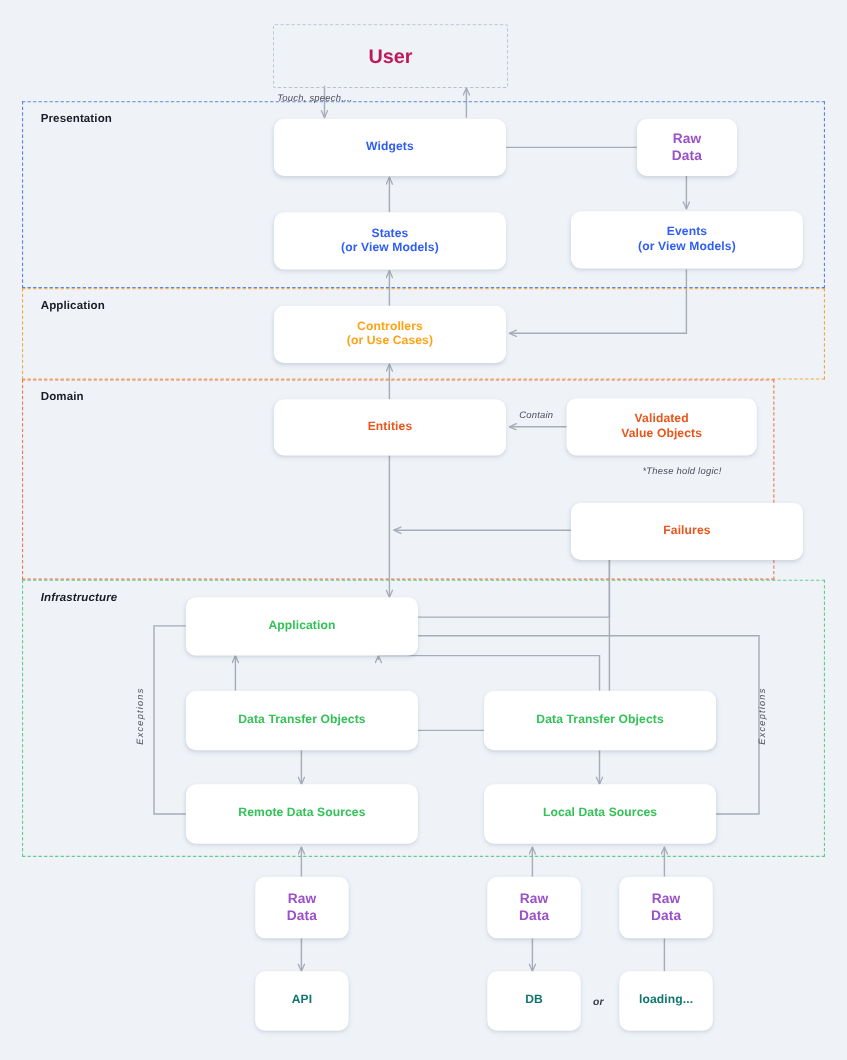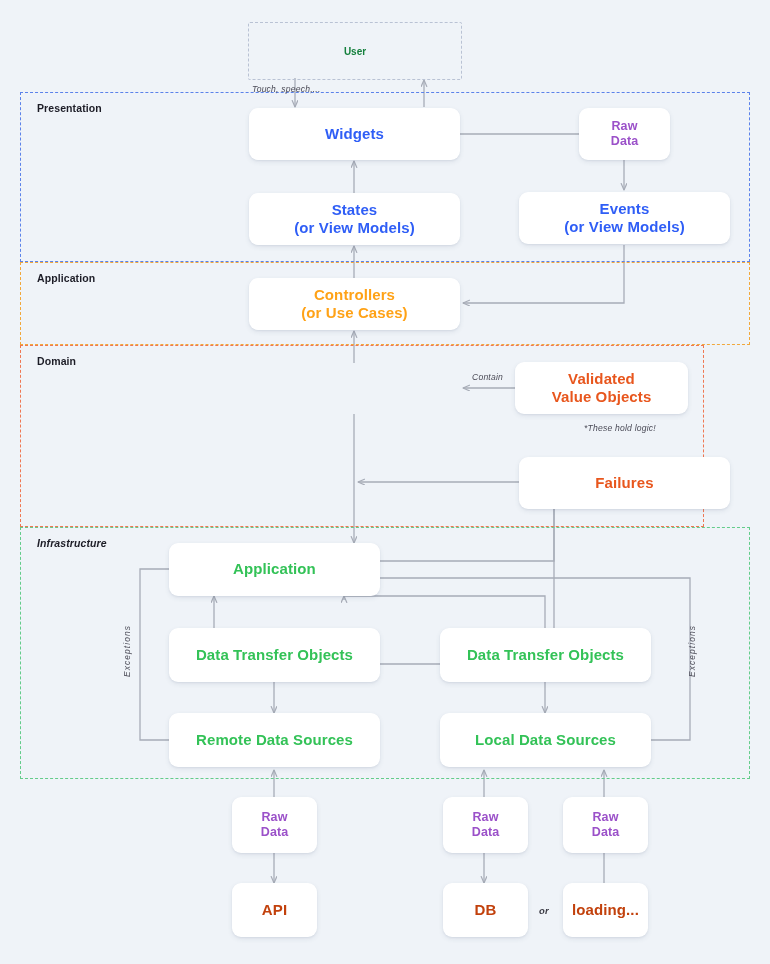--- a/index.html
+++ b/index.html
@@ -52,49 +52,49 @@
     border-radius: 9px;
     box-shadow: 0 2px 5px rgba(60,75,110,.10), 0 1px 2px rgba(60,75,110,.07);
     display: flex;
     align-items: center;
     justify-content: center;
     text-align: center;
     box-sizing: border-box;
   }
   .node .lbl {
     font-weight: bold;
-    font-size: 15px;
+    font-size: 11px;
     line-height: 1.22;
     letter-spacing: .1px;
   }
   .node.small .lbl { font-size: 12.5px; }
 
   .c-blue   .lbl { color: #2f5ef6; }
   .c-purple .lbl { color: #9b51c9; }
   .c-orange .lbl { color: #ffa216; }
   .c-red    .lbl { color: #e8561d; }
   .c-green  .lbl { color: #33c257; }
-  .c-indigo .lbl { color: #c2410c; }
+  .c-indigo .lbl { color: #0f766e; }
 
   
   #node-user {
     position: absolute;
     z-index: 3;
     border: 1.4px dashed #b9c2d4;
     background: transparent;
     border-radius: 2px;
     box-shadow: none;
     display: flex;
     align-items: center;
     justify-content: center;
   }
   #node-user .lbl {
     font-weight: bold;
-    font-size: 10px;
-    color: #15803d;
+    font-size: 18px;
+    color: #be185d;
   }
 
   
   .note {
     position: absolute;
     z-index: 4;
     font-size: 8.6px;
     color: #4c4c58;
     white-space: nowrap;
     letter-spacing: .2px;
@@ -223,20 +223,23 @@
     </span>
   </div>
 
   <div class="node c-orange" style="left:249px; top:278px; width:211px; height:52px;">
     <span class="lbl">
       <span>Controllers</span><br>
       <span>(or Use Cases)</span>
     </span>
   </div>
 
+  <div class="node c-red" style="left:249px; top:363px; width:211px; height:51px;">
+    <span class="lbl">Entities</span>
+  </div>
 
   <div class="node c-red" style="left:515px; top:362px; width:173px; height:52px;">
     <span class="lbl">
       <span>Validated</span><br>
       <span>Value Objects</span>
     </span>
   </div>
 
   <div class="node c-red" style="left:519px; top:457px; width:211px; height:52px;">
     <span class="lbl">Failures</span>

